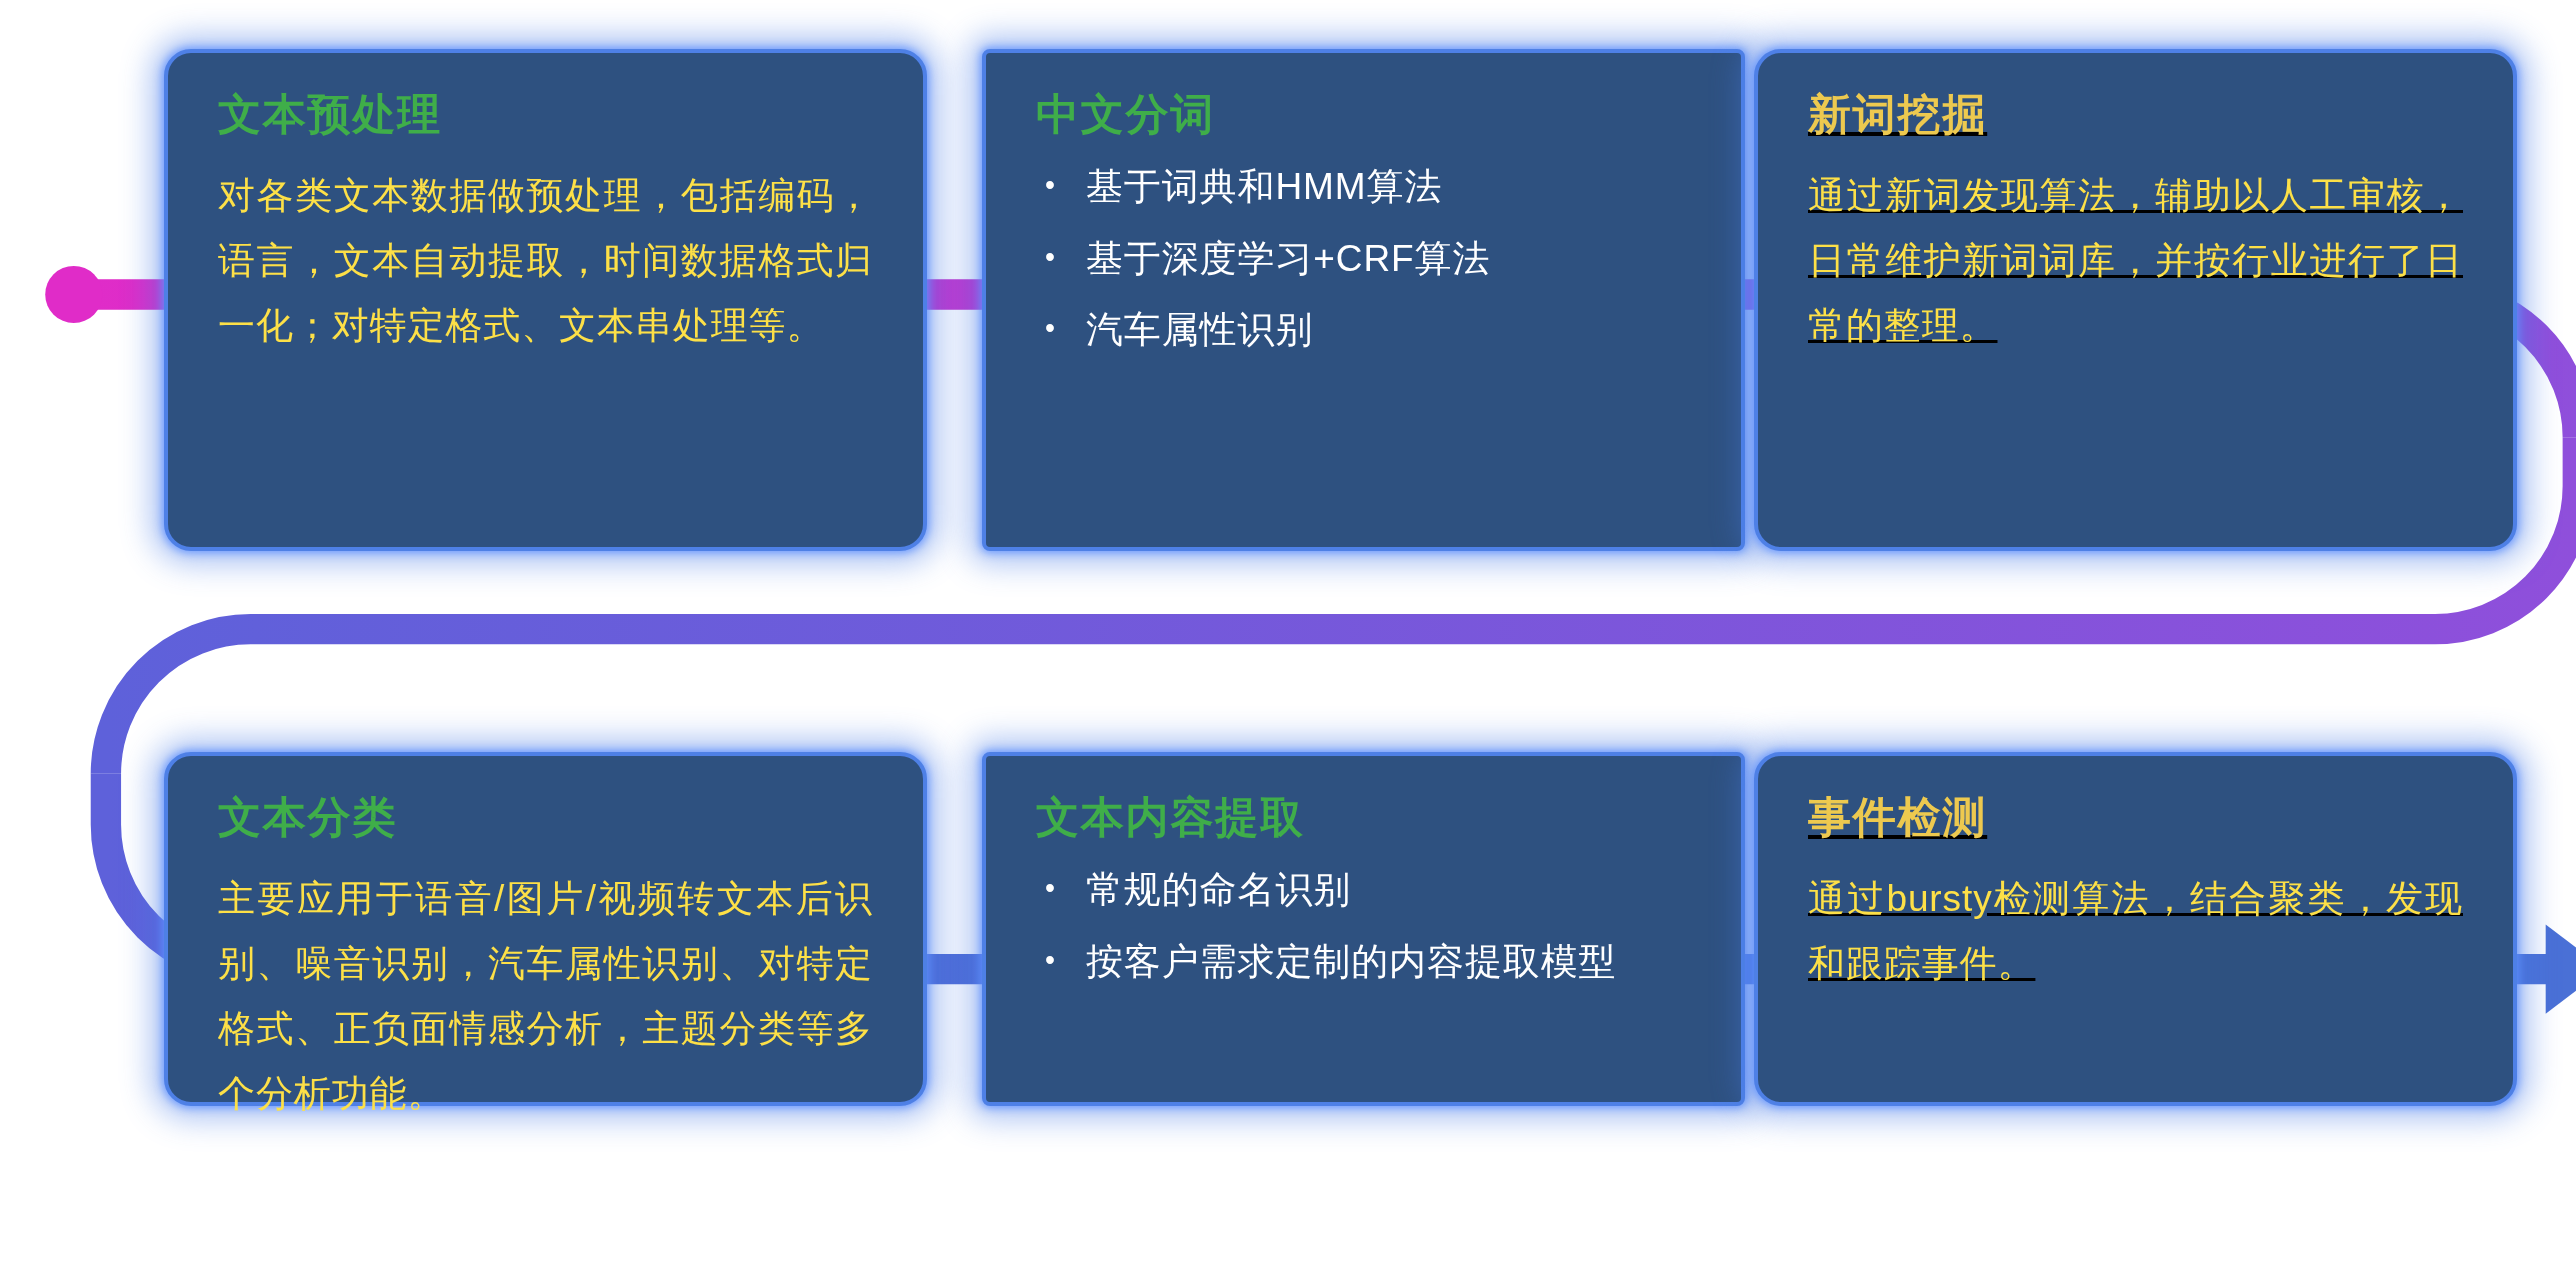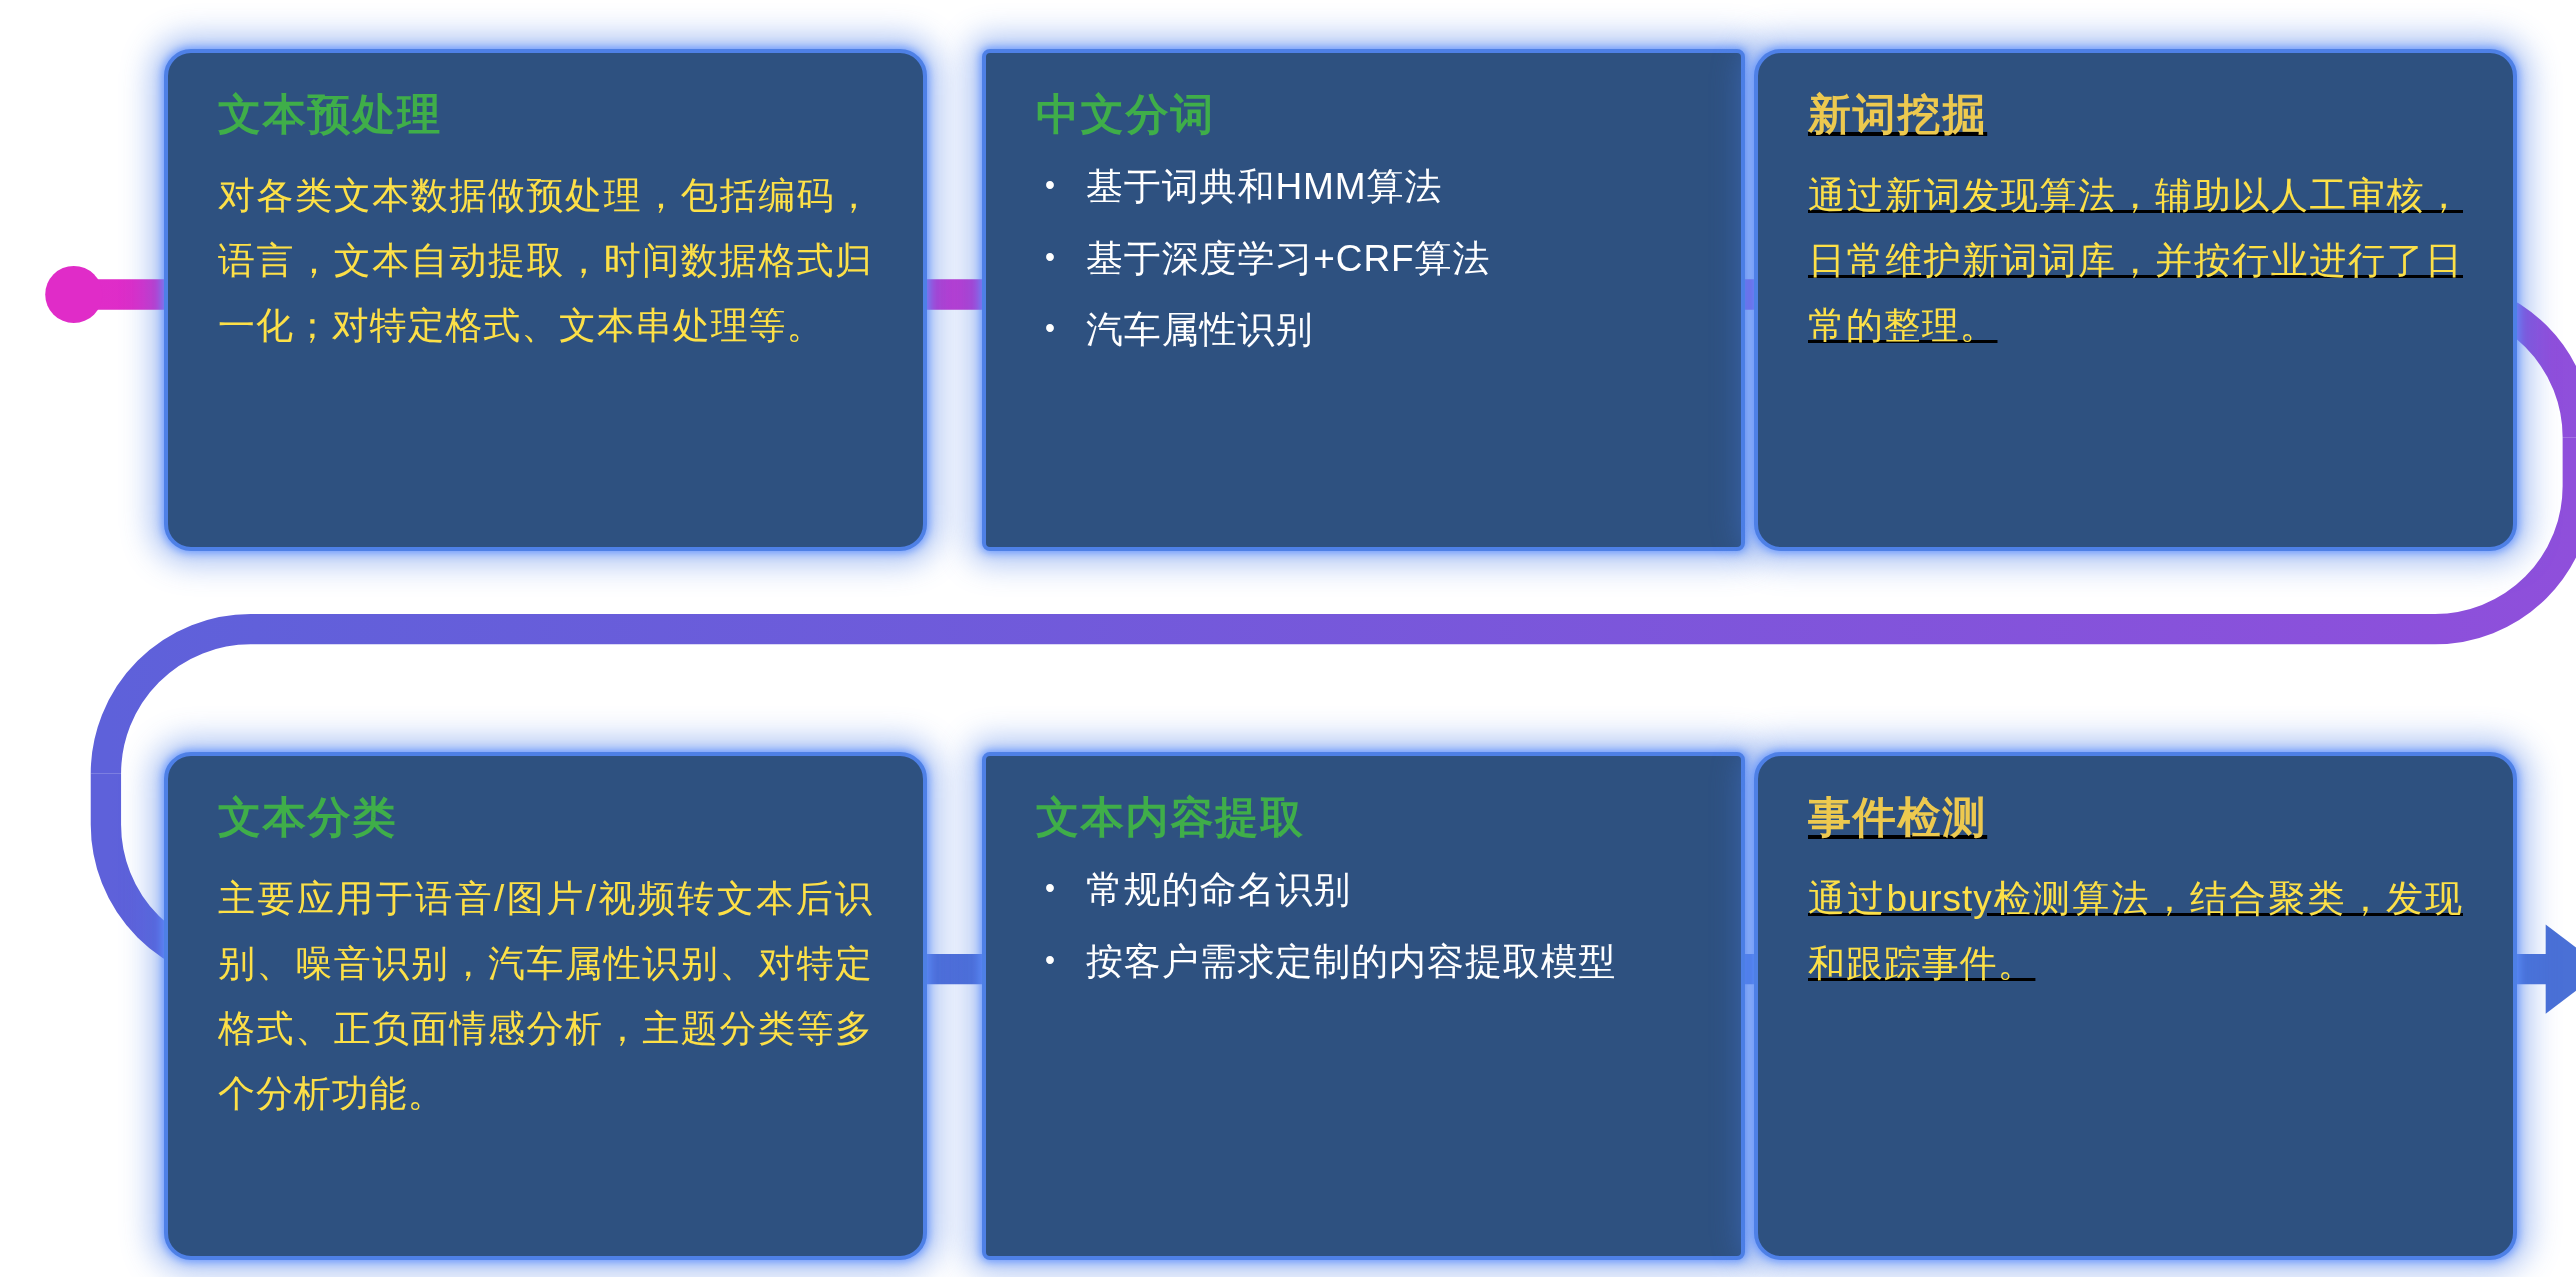--- a/index.html
+++ b/index.html
@@ -29,21 +29,21 @@
     box-sizing: border-box;
     width: 763px;
     background: #2e5180;
     border: 4.5px solid #4e80e6;
     border-radius: 27px;
     box-shadow: 0 0 9px 1.8px rgba(96,146,255,0.85), 0 0 30px 12.5px rgba(74,125,230,0.45);
     padding: 37px 50px 36px 50px;
     z-index: 1;
   }
   .row1 { top: 49px; height: 502px; }
-  .row2 { top: 752px; height: 508px; }
+  .row2 { top: 752px; height: 354px; }
   .col1 { left: 128px; }
   .col2 { left: 946px; border-radius: 8px; }
   .col3 { left: 1718px; text-decoration: underline; }
   .card-title {
     margin: 0 0 25px 0;
     font-size: 43px;
     font-weight: bold;
     letter-spacing: 1.8px;
     line-height: 1.15;
   }

